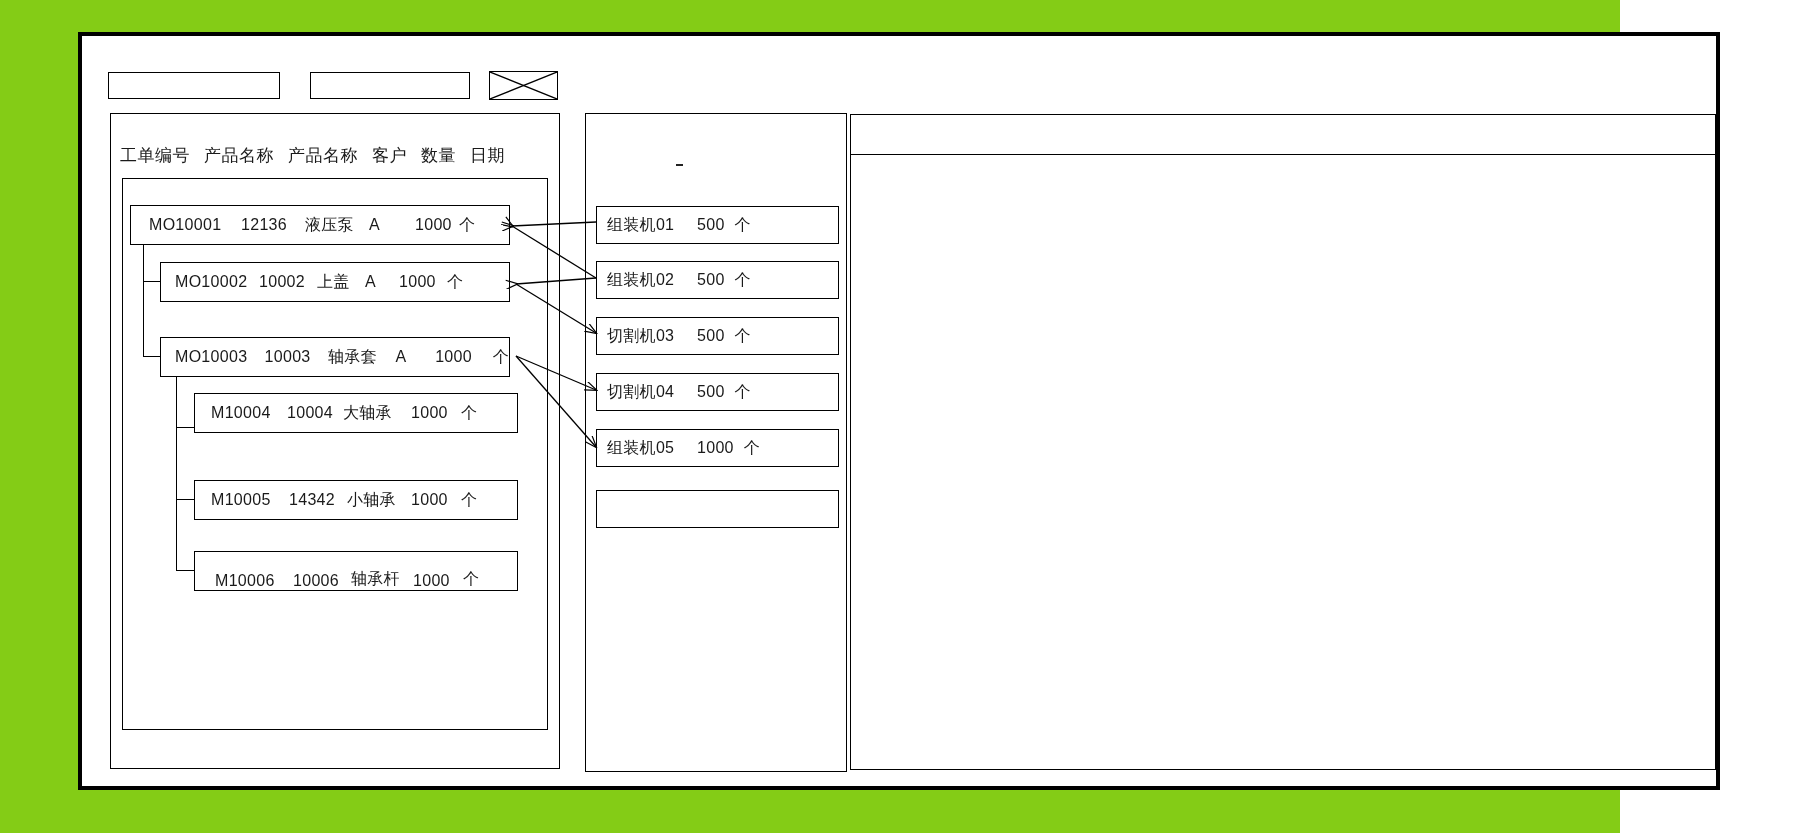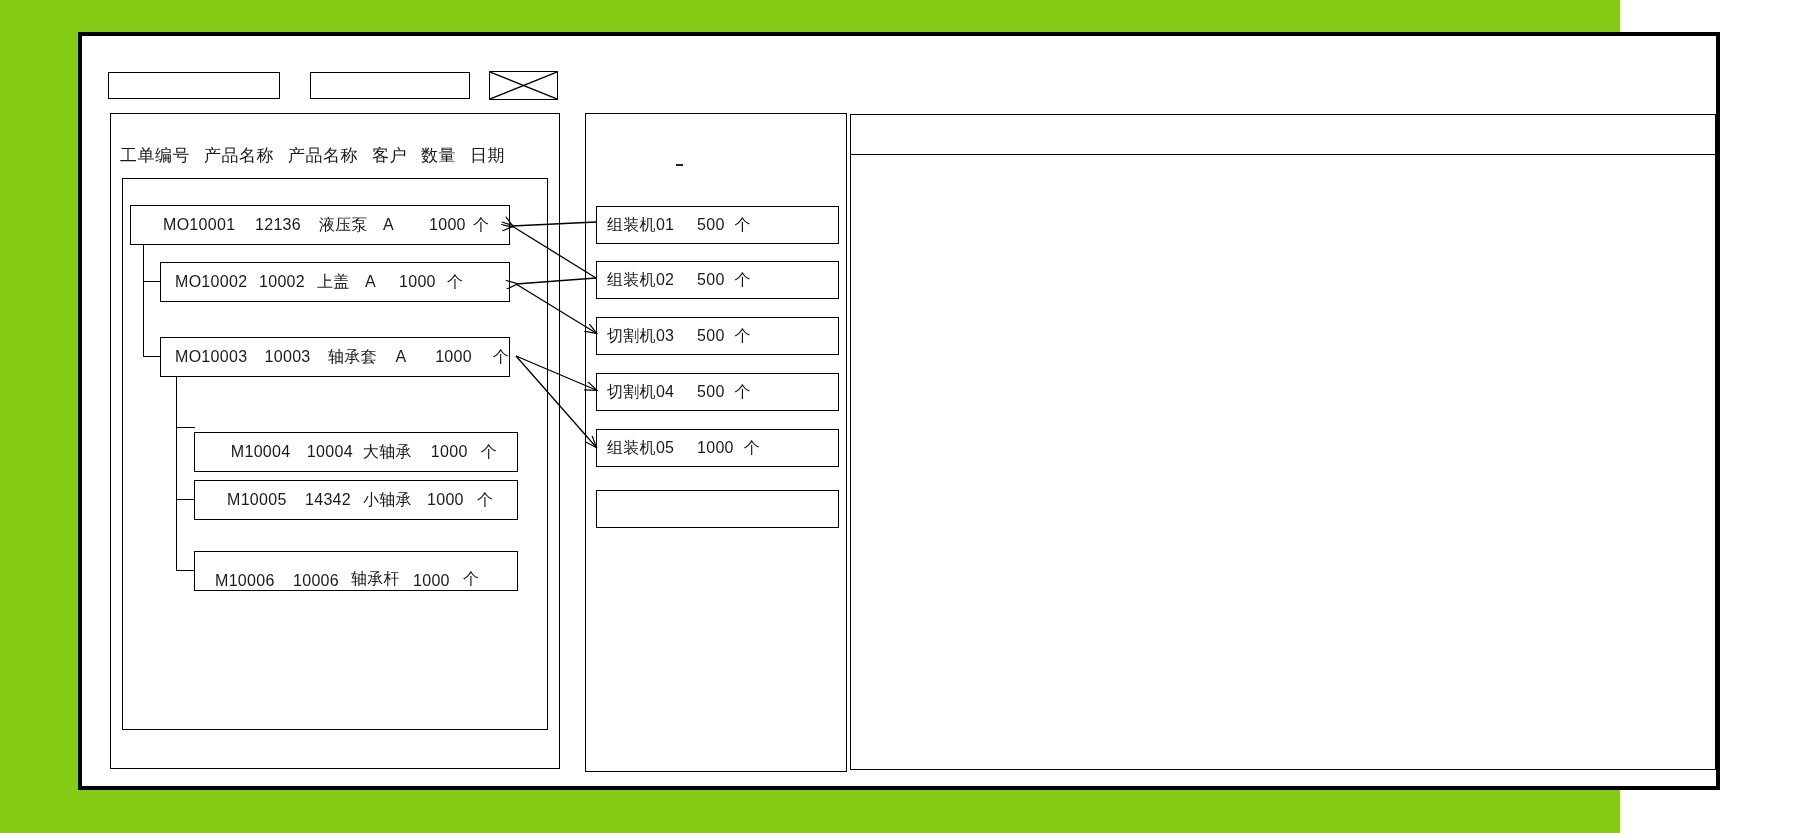--- a/index.html
+++ b/index.html
@@ -28,25 +28,25 @@
        display:flex;align-items:center;}
   #left-header span{display:inline-block;}
   #tree-container{left:122px;top:178px;width:426px;height:552px;
        border:1.6px solid #000;background:#fff;}
 
   
   .tree-row{border:1.6px solid #000;background:#fff;height:40px;
        display:flex;align-items:center;white-space:nowrap;
        font-size:16px;letter-spacing:.3px;}
   .tree-row .cell{display:inline-block;}
-  #tree-row-0{left:130px;top:205px;width:380px;padding-left:32px;}
+  #tree-row-0{left:130px;top:205px;width:380px;padding-left:18px;}
   #tree-row-1{left:160px;top:262px;width:350px;padding-left:14px;}
   #tree-row-2{left:160px;top:337px;width:350px;padding-left:14px;justify-content:space-between;}
-  #tree-row-3{left:194px;top:432px;width:324px;padding-left:16px;justify-content:center;}
-  #tree-row-4{left:194px;top:480px;width:324px;padding-left:32px;}
+  #tree-row-3{left:194px;top:393px;width:324px;padding-left:16px;}
+  #tree-row-4{left:194px;top:480px;width:324px;padding-left:16px;}
   #tree-row-5{left:194px;top:551px;width:324px;padding-left:20px;align-items:flex-end;}
 
   
   .elbow{border-left:1.4px solid #000;border-bottom:1.4px solid #000;}
 
   
   #middle-panel{left:585px;top:113px;width:262px;height:659px;
        border:1.4px solid #000;background:#fff;}
   .machine-card{border:1.6px solid #000;background:#fff;height:38px;
        display:flex;align-items:center;padding-left:10px;white-space:nowrap;

